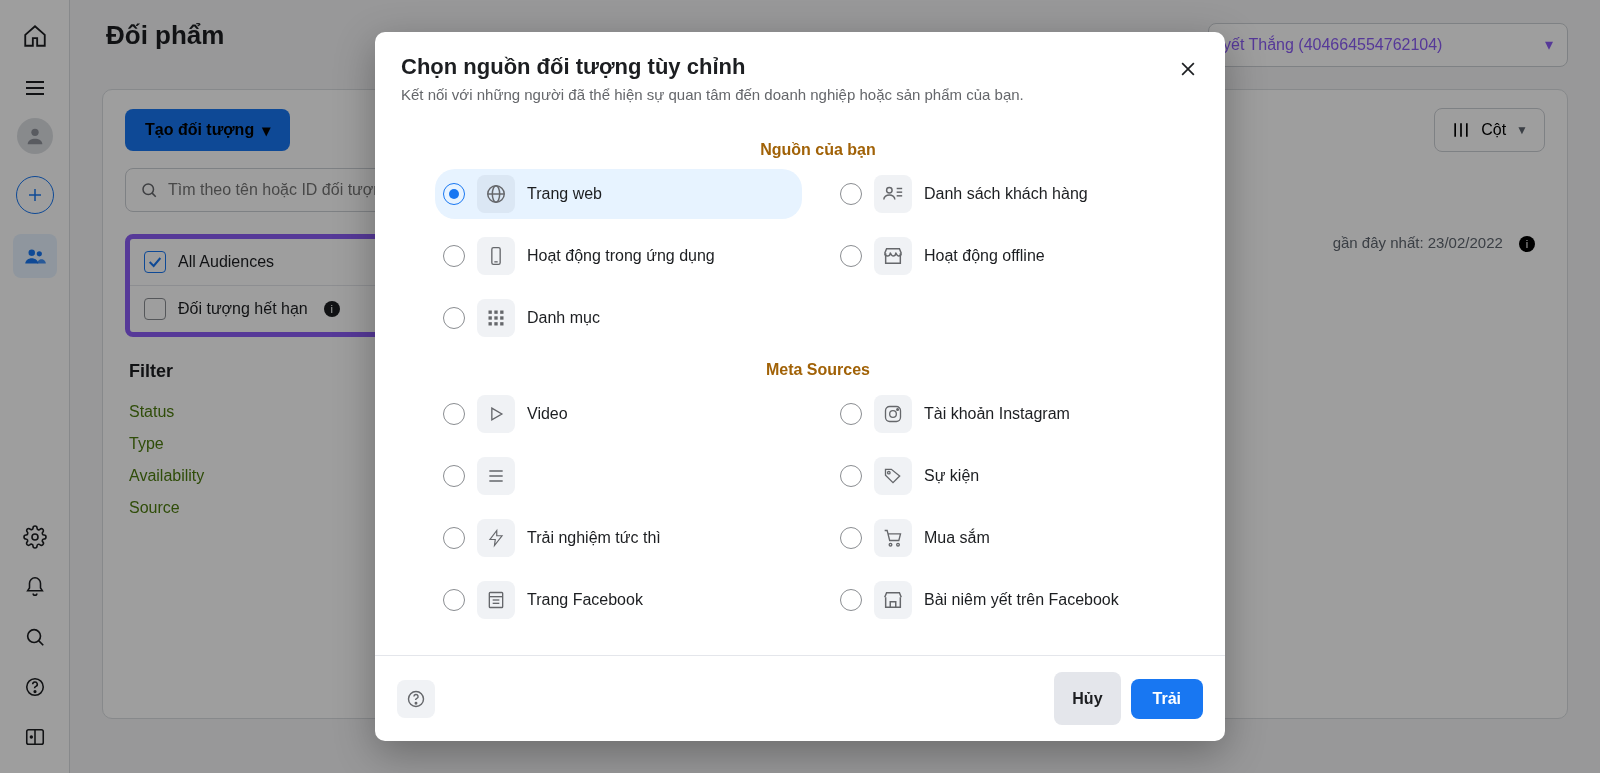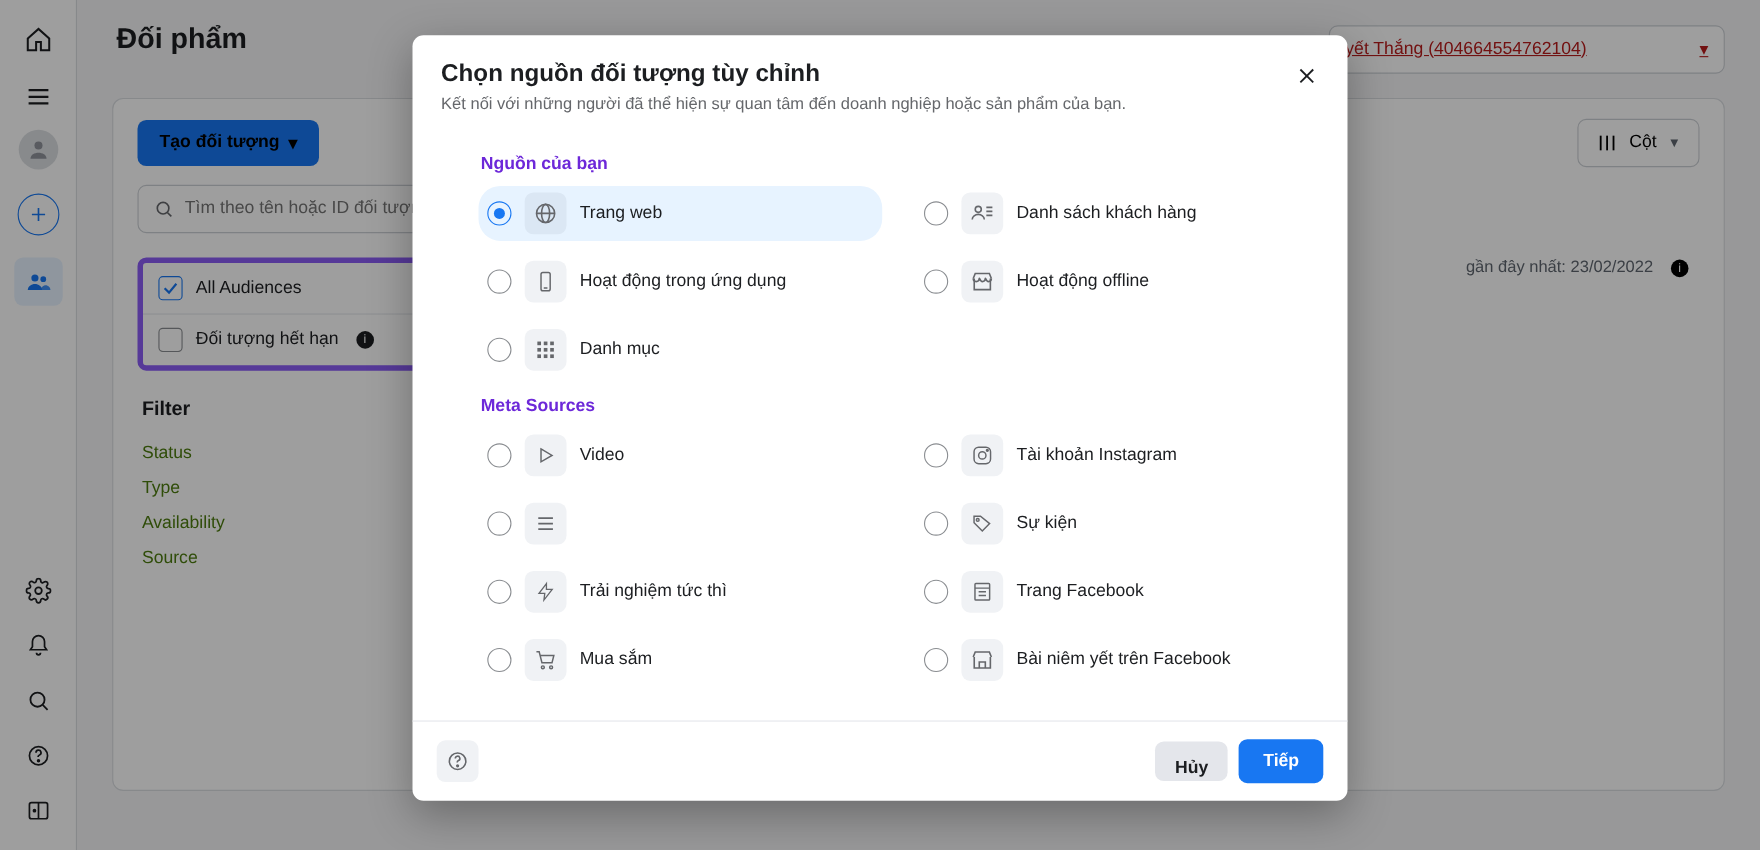--- a/index.html
+++ b/index.html
@@ -27,21 +27,21 @@
      display:flex;align-items:center;justify-content:center; font-size:22px;
   }
   .rail .bottom-group { display:flex; flex-direction:column; align-items:center; gap:6px; margin-bottom:14px;}
 
   
   .page { position:absolute; left:70px; right:0; top:0; bottom:0; padding: 20px 32px 0 32px; }
   .page-title { font-size: 26px; font-weight: 700; margin-bottom: 18px; padding-left:4px;}
   .header-row { display:flex; align-items:center; justify-content:space-between; gap:20px;}
   .account-selector {
     width: 360px; height: 44px; background:#fff; border:1px solid #ccd0d5; border-radius:8px;
-    display:flex; align-items:center; justify-content:space-between; padding:0 14px; color:#b91c1c;text-decoration:underline;
+    display:flex; align-items:center; justify-content:space-between; padding:0 14px; color:#8b5cf6;
   }
   .content-card {
     margin-top: 20px; background:#fff; border:1px solid #dadde1; border-radius:10px;
     min-height: 630px; padding: 18px 22px; position:relative;
   }
   .toolbar-row { display:flex; align-items:center; gap:16px; }
   .primary-btn {
     background:#1877f2; color:#000000; border:none; border-radius:8px;
     height:42px; padding:0 20px; font-size:16px; font-weight:600;
     display:flex; align-items:center; gap:8px;
@@ -76,36 +76,36 @@
   .dialog {
     position:absolute; left:50%; top:32px; transform:translateX(-50%);
     width: 850px; background:#fff; border-radius:10px; box-shadow:0 12px 40px rgba(0,0,0,0.3);
     display:flex; flex-direction:column;
   }
   .dialog-header { padding: 22px 26px 6px 26px; position:relative; }
   .dialog-title { font-size:22px; font-weight:700; margin-bottom:6px; }
   .dialog-sub { font-size:15px; color:#65676b; }
   .close-x { position:absolute; right:22px; top:22px; width:30px;height:30px; display:flex;align-items:center;justify-content:center; color:#1c1e21; cursor:pointer;}
   .dialog-body { padding: 14px 26px 4px 60px; }
-  .section-label { font-size:16px; font-weight:700; color:#6d28d9; margin:18px 0 10px 2px; }
+  .section-label { font-size:16px; font-weight:700; color:#a16207; margin:18px 0 10px 2px;text-align:center; }
   .source-grid { display:grid; grid-template-columns: 1fr 1fr; column-gap: 30px; row-gap:12px; }
   .source-opt { display:flex; align-items:center; gap:12px; padding:6px 8px; border-radius:20px; }
   .source-opt.selected { background:#e7f3ff; }
   .radio { width:22px;height:22px;border:1.5px solid #8a8d91;border-radius:50%;display:flex;align-items:center;justify-content:center; flex:none;}
   .radio.sel { border-color:#1877f2; }
   .radio .dot { width:10px;height:10px;border-radius:50%;background:#1877f2;}
   .icon-tile { width:38px;height:38px;border-radius:8px;background:#f0f2f5;display:flex;align-items:center;justify-content:center;color:#65676b; flex:none;}
   .source-opt.selected .icon-tile { background:#dbe7f4; }
   .src-label { font-size:16px; }
   .src-label.two { line-height:1.25; }
 
   .dialog-footer { border-top:1px solid #e4e6eb; padding: 16px 22px; display:flex; align-items:center; }
   .help-btn { width:38px;height:38px;border-radius:8px;background:#f0f2f5;display:flex;align-items:center;justify-content:center;color:#65676b;}
   .footer-spacer { flex:1; }
-  .btn-secondary { background:#e4e6eb;color:#1c1e21;border:none;border-radius:8px;height:36px;padding:16px 18px;font-size:16px;font-weight:600;}
+  .btn-secondary { background:#e4e6eb;color:#1c1e21;border:none;border-radius:8px;height:53px;padding:16px 18px;font-size:16px;font-weight:600;}
   .btn-primary2 { background:#1877f2;color:#fff;border:none;border-radius:8px;height:40px;padding:0 22px;font-size:16px;font-weight:600;margin-left:10px;}
 
   svg { display:block; }
 </style>
 </head>
 <body>
 
 <nav class="rail">
   <div class="icon-btn">
     <svg width="26" height="26" viewBox="0 0 24 24" fill="none" stroke="currentColor" stroke-width="1.7">
@@ -382,39 +382,39 @@
         <span class="icon-tile">
           <svg width="18" height="20" viewBox="0 0 24 24" fill="none" stroke="#65676b" stroke-width="1.6">
               <polygon points="13 2 4 14 11 14 10 22 20 9 13 9"></polygon>
             </svg>
         </span>
         <span class="src-label">Trải nghiệm tức thì</span>
       </div>
       <div class="source-opt">
         <span class="radio"></span>
         <span class="icon-tile">
+          <svg width="22" height="20" viewBox="0 0 24 24" fill="none" stroke="#65676b" stroke-width="1.6">
+              <circle cx="9" cy="20" r="1.6"></circle>
+              <circle cx="18" cy="20" r="1.6"></circle>
+              <path d="M2 3h3l3 12h11l2-8H6"></path>
+            </svg>
+        </span>
+        <span class="src-label">Mua sắm</span>
+      </div>
+      <div class="source-opt">
+        <span class="radio"></span>
+        <span class="icon-tile">
           <svg width="20" height="20" viewBox="0 0 24 24" fill="none" stroke="#65676b" stroke-width="1.6">
               <rect x="4" y="3" width="16" height="18" rx="1"></rect>
               <line x1="4" y1="8" x2="20" y2="8"></line>
               <line x1="8" y1="12" x2="16" y2="12"></line>
               <line x1="8" y1="16" x2="16" y2="16"></line>
             </svg>
         </span>
         <span class="src-label">Trang Facebook</span>
-      </div>
-      <div class="source-opt">
-        <span class="radio"></span>
-        <span class="icon-tile">
-          <svg width="22" height="20" viewBox="0 0 24 24" fill="none" stroke="#65676b" stroke-width="1.6">
-              <circle cx="9" cy="20" r="1.6"></circle>
-              <circle cx="18" cy="20" r="1.6"></circle>
-              <path d="M2 3h3l3 12h11l2-8H6"></path>
-            </svg>
-        </span>
-        <span class="src-label">Mua sắm</span>
       </div>
       <div class="source-opt">
         <span class="radio"></span>
         <span class="icon-tile">
           <svg width="22" height="22" viewBox="0 0 24 24" fill="none" stroke="#65676b" stroke-width="1.6">
               <path d="M3 9l2-5h14l2 5"></path>
               <path d="M4 9v11h16V9"></path>
               <path d="M9 20v-6h6v6"></path>
             </svg>
         </span>
@@ -426,15 +426,15 @@
   <div class="dialog-footer">
     <div class="help-btn">
       <svg width="20" height="20" viewBox="0 0 24 24" fill="none" stroke="#65676b" stroke-width="1.7">
           <circle cx="12" cy="12" r="9"></circle>
           <path d="M9.5 9a2.5 2.5 0 1 1 3.5 2.3c-.9.4-1.5 1-1.5 2"></path>
           <circle cx="12" cy="17" r="0.9" fill="#65676b"></circle>
         </svg>
     </div>
     <div class="footer-spacer"></div>
     <button class="btn-secondary">Hủy</button>
-    <button class="btn-primary2">Tiếp</button>
+    <button class="btn-primary2">Trải</button>
   </div>
 </div>
 
 </body></html>

